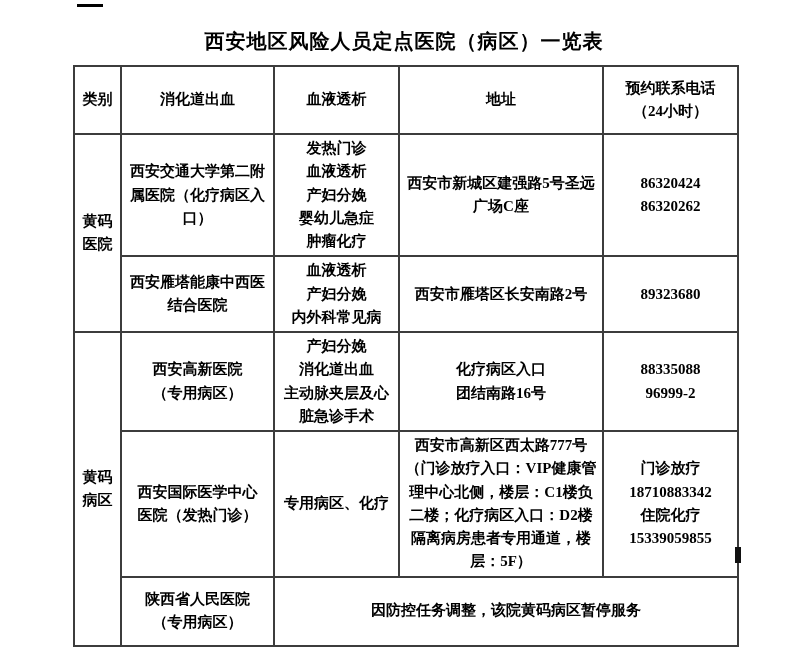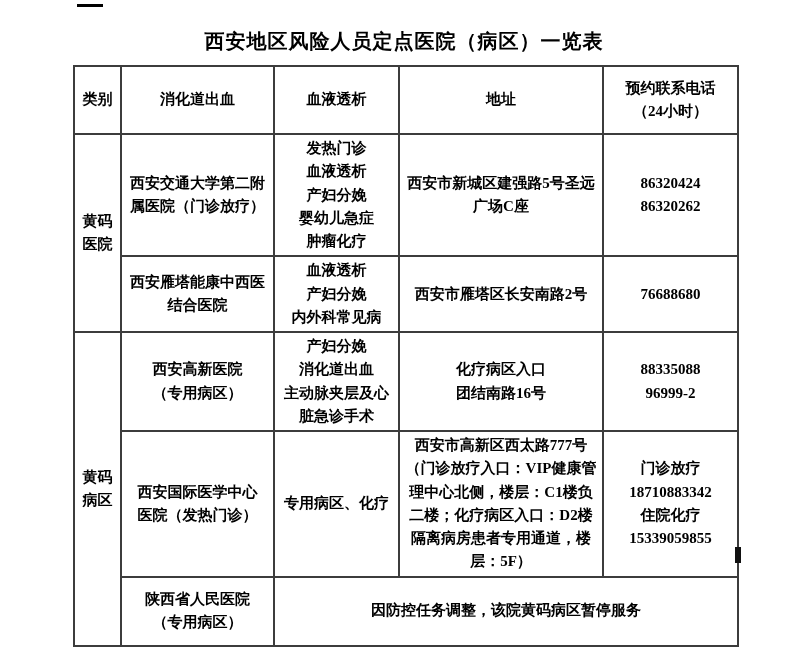--- a/index.html
+++ b/index.html
@@ -93,38 +93,38 @@
         <th>消化道出血</th>
         <th>血液透析</th>
         <th>地址</th>
         <th>预约联系电话
 （24小时）</th>
       </tr>
 
       <tr class="row-1">
         <td rowspan="2">黄码
 医院</td>
-        <td>西安交通大学第二附属医院（门诊放疗）</td>
+        <td>西安交通大学第二附属医院（化疗病区入口）</td>
         <td>发热门诊
 血液透析
 产妇分娩
 婴幼儿急症
 肿瘤化疗</td>
         <td>西安市新城区建强路5号圣远广场C座</td>
         <td>86320424
 86320262</td>
       </tr>
 
       <tr class="row-2">
         <td>西安雁塔能康中西医结合医院</td>
         <td>血液透析
 产妇分娩
 内外科常见病</td>
         <td>西安市雁塔区长安南路2号</td>
-        <td>76688680</td>
+        <td>89323680</td>
       </tr>
 
       <tr class="row-3">
         <td rowspan="3" class="dashed-bottom">黄码
 病区</td>
         <td>西安高新医院
 （专用病区）</td>
         <td>产妇分娩
 消化道出血
 主动脉夹层及心脏急诊手术</td>

